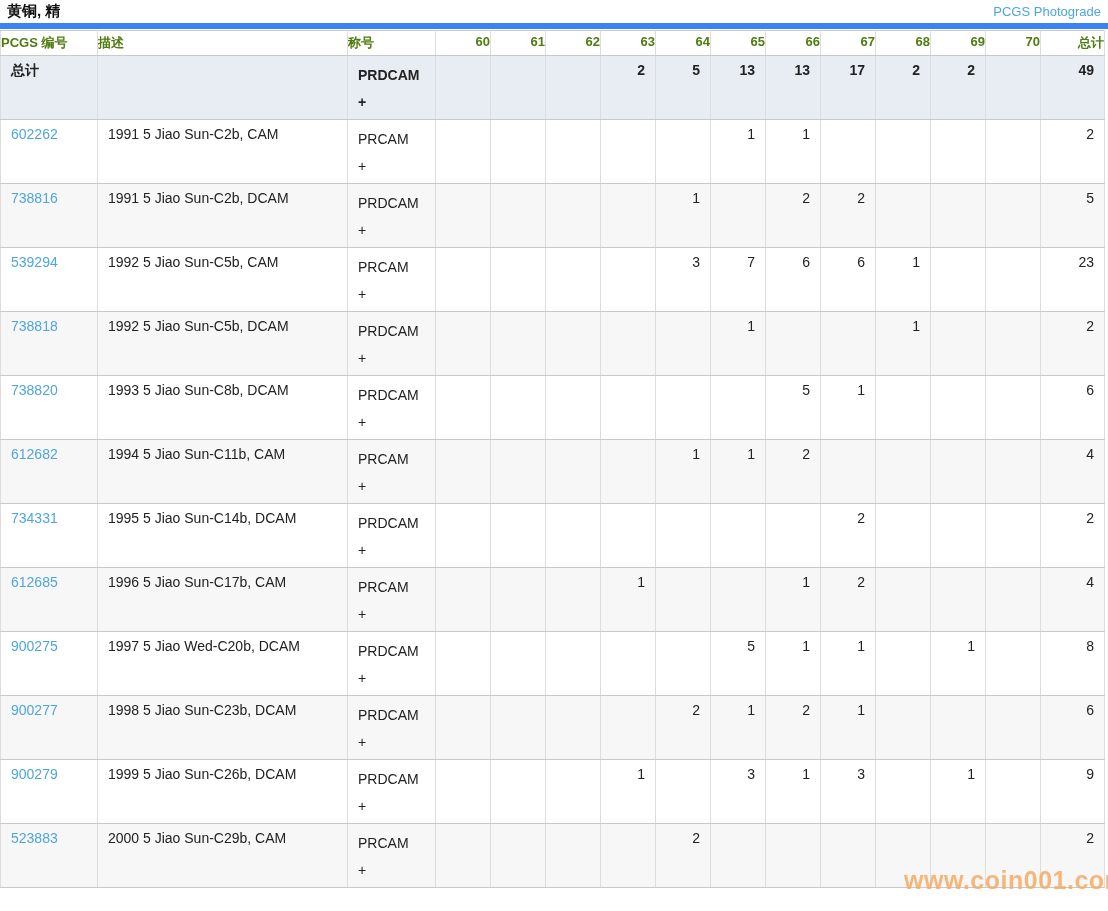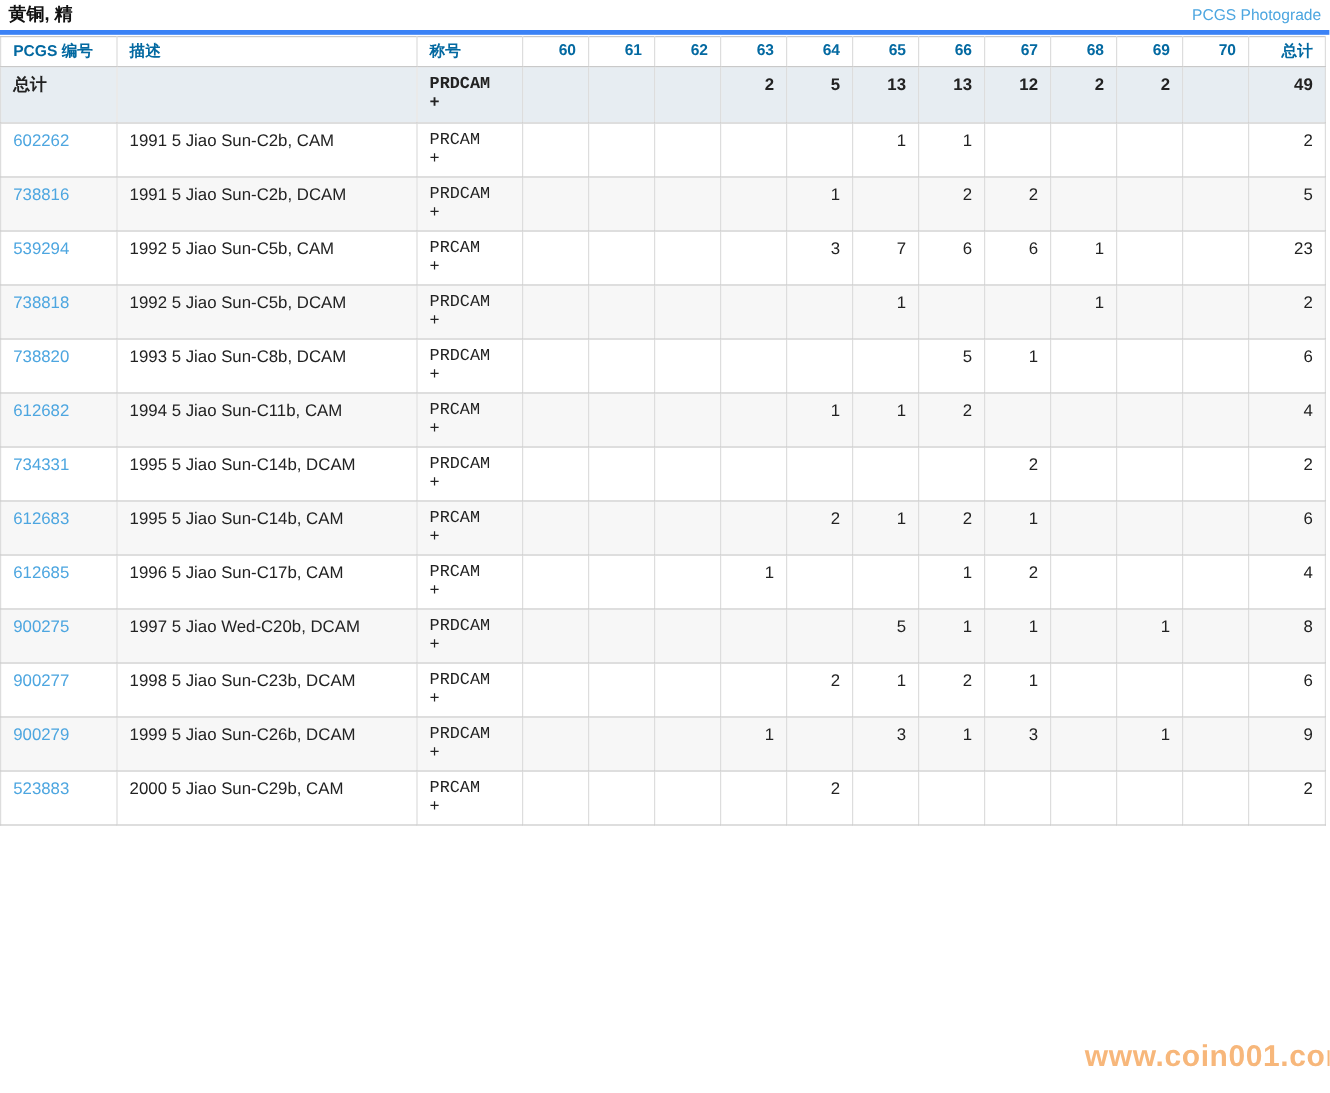--- a/index.html
+++ b/index.html
@@ -15,21 +15,21 @@
   html,body{margin:0;padding:0;}
   body{
     width:1108px;height:911px;overflow:hidden;position:relative;
     background:#ffffff;
     font-family:"Liberation Sans","DejaVu Sans",sans-serif;
     color:var(--text);
   }
   
   .topbar{
     height:29px;display:flex;justify-content:space-between;align-items:center;
-    padding:0 7px;border-bottom:4px solid #3b82f6;
+    padding:0 7px;border-bottom:6px solid #3b82f6;
   }
   .page-title{font-size:15px;font-weight:bold;color:#111;}
   .photograde-link{font-size:13px;color:var(--link);text-decoration:none;cursor:pointer;margin-left:28px;}
   
   table{
     border-collapse:collapse;table-layout:fixed;
     width:1104px;margin-top:1px;
     font-size:14px;
   }
   col.c-id{width:97px;}
@@ -41,32 +41,32 @@
     border-left:1px solid var(--border-v);
     border-right:1px solid var(--border-v);
     border-top:1px solid var(--border-h);
     border-bottom:1px solid var(--border-h);
     padding:3px 10px;
     vertical-align:top;
     text-align:left;
     overflow:hidden;
   }
   thead th{
-    font-size:13px;font-weight:bold;color:#0369a1;
-    height:23px;padding:3px 10px;white-space:nowrap;
+    font-size:13px;font-weight:bold;color:#4d7c0f;
+    height:23px;padding:3px 0;white-space:nowrap;
   }
   th.num,td.num{text-align:right;}
   tr.total-row td{
     background:var(--total-bg);
     font-weight:bold;height:47px;padding-top:6px;
   }
   tbody.rows td{height:45px;padding-top:6px;}
   tbody.rows tr:nth-child(even) td{background:var(--stripe-bg);}
   a.pcgs-link{color:var(--link);text-decoration:none;cursor:pointer;}
-  .desig{width:58px;line-height:16px;word-spacing:1px;font-family:Liberation Mono, monospace;}
+  .desig{width:58px;line-height:27px;word-spacing:1px;}
   .desc-text{line-height:17px;}
   
   .watermark{
     position:absolute;left:904px;top:866px;
     font-size:25px;font-weight:bold;letter-spacing:0.5px;
     color:var(--wm);opacity:0.85;pointer-events:none;white-space:nowrap;
   }
 </style>
 </head>
 <body>
@@ -120,21 +120,21 @@
       <td>
           <div class="desig">PRDCAM +</div>
         </td>
       <td class="num"></td>
       <td class="num"></td>
       <td class="num"></td>
       <td class="num">2</td>
       <td class="num">5</td>
       <td class="num">13</td>
       <td class="num">13</td>
-      <td class="num">12</td>
+      <td class="num">17</td>
       <td class="num">2</td>
       <td class="num">2</td>
       <td class="num"></td>
       <td class="num">49</td>
     </tr>
   </tbody>
   <tbody class="rows" id="rows-body">
   <tr>
     <td><a class="pcgs-link">602262</a></td>
     <td>
@@ -284,41 +284,20 @@
     <td class="num g"></td>
     <td class="num g"></td>
     <td class="num g"></td>
     <td class="num g">2</td>
     <td class="num g"></td>
     <td class="num g"></td>
     <td class="num g"></td>
     <td class="num t">2</td>
   </tr>
 
-  <tr>
-    <td><a class="pcgs-link">612683</a></td>
-    <td>
-          <div class="desc-text">1995 5 Jiao Sun-C14b, CAM</div>
-        </td>
-    <td>
-          <div class="desig">PRCAM +</div>
-        </td>
-    <td class="num g"></td>
-    <td class="num g"></td>
-    <td class="num g"></td>
-    <td class="num g"></td>
-    <td class="num g">2</td>
-    <td class="num g">1</td>
-    <td class="num g">2</td>
-    <td class="num g">1</td>
-    <td class="num g"></td>
-    <td class="num g"></td>
-    <td class="num g"></td>
-    <td class="num t">6</td>
-  </tr>
 
 
   <tr>
     <td><a class="pcgs-link">612685</a></td>
     <td>
           <div class="desc-text">1996 5 Jiao Sun-C17b, CAM</div>
         </td>
     <td>
           <div class="desig">PRCAM +</div>
         </td>

